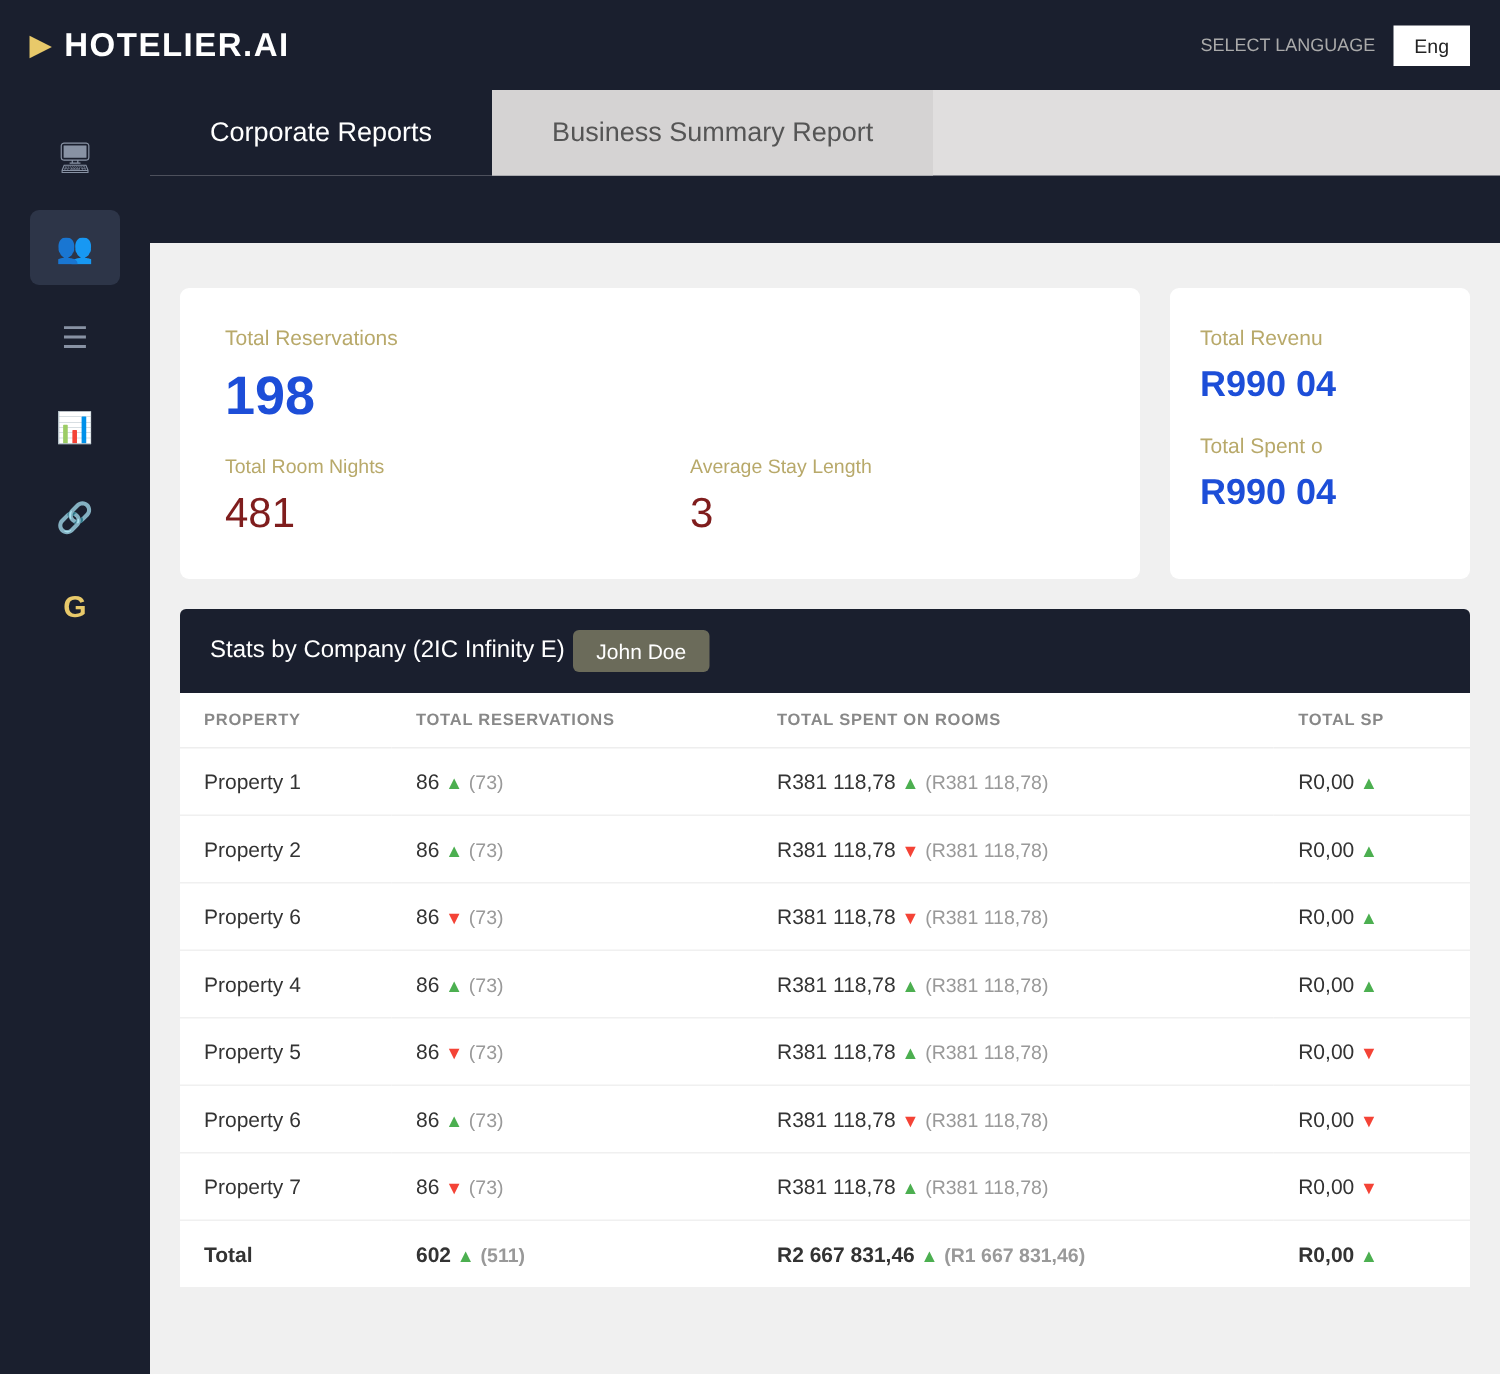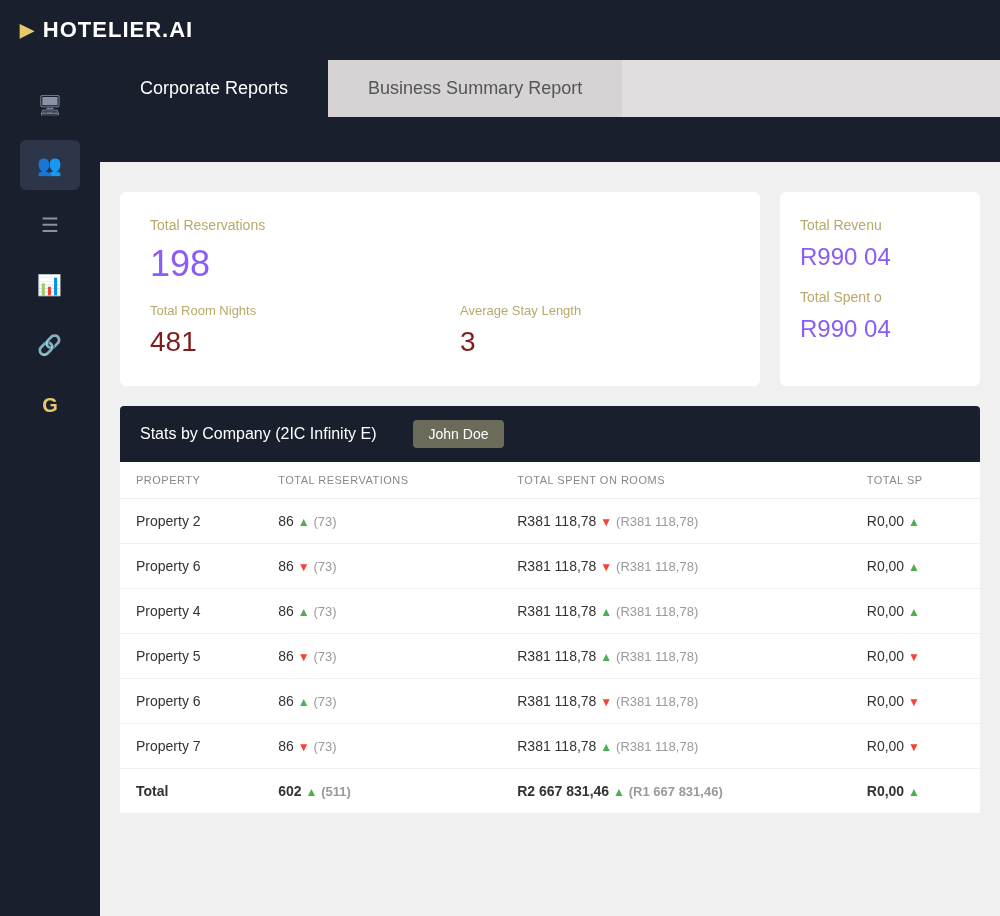--- a/index.html
+++ b/index.html
@@ -126,22 +126,22 @@
       min-width: 0;
     }
     .stat-label {
       color: #b8a96a;
       font-size: 14px;
       margin-bottom: 10px;
       font-weight: 500;
     }
     .stat-value {
       font-size: 36px;
-      color: #8b5cf6;
-      font-weight: 400;
+      color: #1d4ed8;
+      font-weight: 700;
       margin-bottom: 18px;
     }
     .stat-row {
       display: flex;
       gap: 40px;
     }
     .stat-sub {
       flex: 1;
     }
     .stat-sub-label {
@@ -167,21 +167,21 @@
     
     .table-section {
       background: #f0f0f0;
       padding: 0 20px;
     }
     .table-header-bar {
       background: #1a1f2e;
       padding: 14px 20px;
       display: flex;
       align-items: center;
-      gap: 36px;
+      gap: 5px;
       border-radius: 4px 4px 0 0;
     }
     .table-header-title {
       color: white;
       font-size: 16px;
       font-weight: 400;
     }
     .company-btn {
       background: #6b6b5a;
       color: white;
@@ -195,21 +195,21 @@
     .data-table {
       background: white;
       width: 100%;
       border-collapse: collapse;
     }
     .data-table th {
       padding: 12px 16px;
       text-align: left;
       font-size: 11px;
       color: #888;
-      font-weight: 400;
+      font-weight: 700;
       letter-spacing: 0.5px;
       border-bottom: 1px solid #eee;
       text-transform: uppercase;
     }
     .data-table td {
       padding: 14px 16px;
       font-size: 14px;
       color: #333;
       border-bottom: 1px solid #f0f0f0;
     }
@@ -221,20 +221,24 @@
     .arrow-down { color: #f44336; font-size: 12px; }
     .compare-val { color: #999; font-size: 13px; }
   </style>
 </head>
 <body>
 
 <div class="topbar">
   <div class="logo">
     <span class="logo-icon">▶</span>
     <span>HOTELIER.AI</span>
+  </div>
+  <div class="topbar-right">
+    <span>SELECT LANGUAGE</span>
+    <button class="lang-btn">Eng</button>
   </div>
 </div>
 
 <div class="main-layout">
 
   <div class="sidebar">
     <div class="sidebar-item">
       <span>🖥</span>
     </div>
     <div class="sidebar-item active">
@@ -301,20 +305,26 @@
       <table class="data-table">
         <thead>
           <tr>
             <th>PROPERTY</th>
             <th>TOTAL RESERVATIONS</th>
             <th>TOTAL SPENT ON ROOMS</th>
             <th>TOTAL SP</th>
           </tr>
         </thead>
         <tbody id="table-body">
+        <tr>
+    <td>Property 1</td>
+    <td>86 <span class="arrow-up">▲</span> <span class="compare-val">(73)</span></td>
+    <td>R381 118,78 <span class="arrow-up">▲</span> <span class="compare-val">(R381 118,78)</span></td>
+    <td>R0,00 <span class="arrow-up">▲</span></td>
+  </tr>
             <tr>
     <td>Property 2</td>
     <td>86 <span class="arrow-up">▲</span> <span class="compare-val">(73)</span></td>
     <td>R381 118,78 <span class="arrow-down">▼</span> <span class="compare-val">(R381 118,78)</span></td>
     <td>R0,00 <span class="arrow-up">▲</span></td>
   </tr>
             <tr>
     <td>Property 6</td>
     <td>86 <span class="arrow-down">▼</span> <span class="compare-val">(73)</span></td>
     <td>R381 118,78 <span class="arrow-down">▼</span> <span class="compare-val">(R381 118,78)</span></td>

